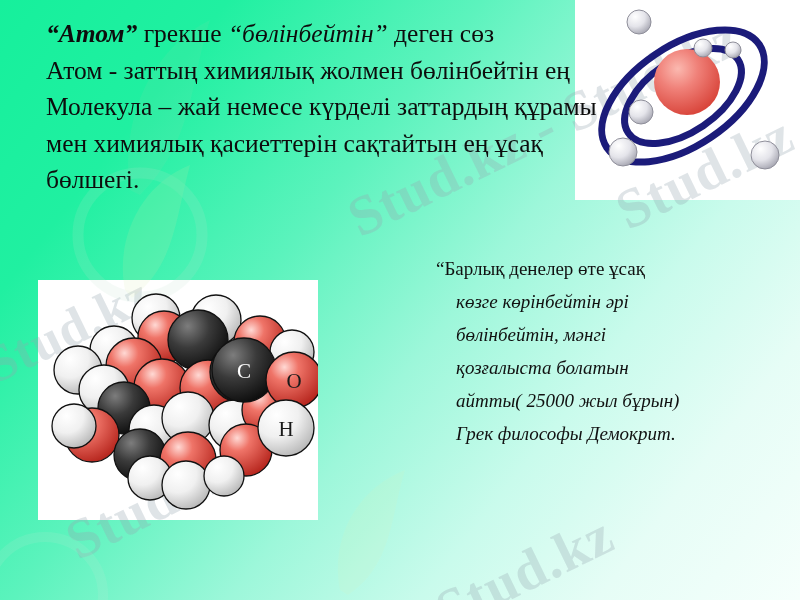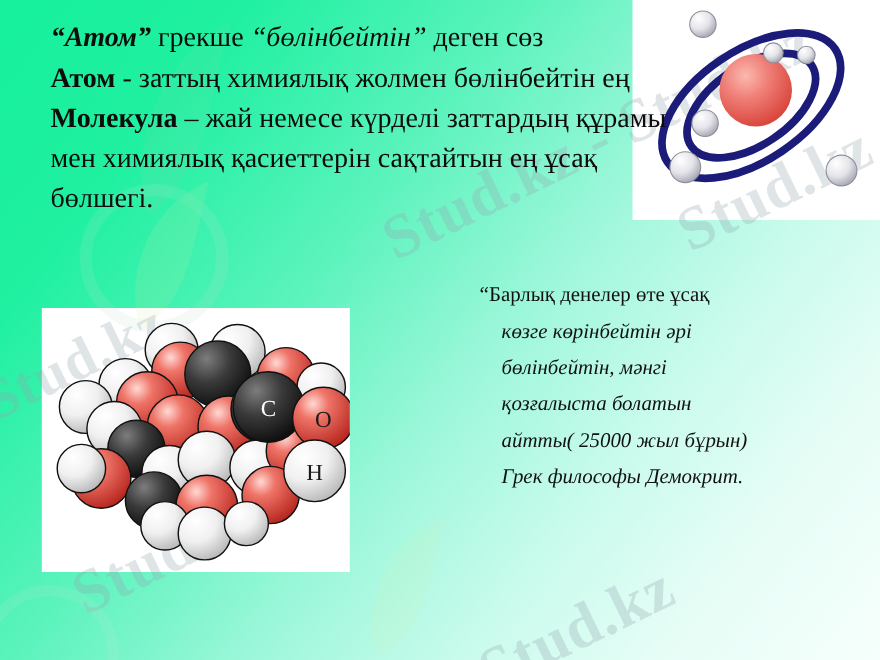--- a/index.html
+++ b/index.html
@@ -59,21 +59,21 @@
 
   
   .maintext {
     position:absolute; left:46px; top:16px; width:560px;
     font-size:25.5px;
     line-height:36.5px;
     color:#0d0d0d;
     z-index:6;
     text-rendering:optimizeLegibility;
   }
-  .maintext .b  { font-weight:bold; }
+  .maintext .b  { font-weight:normal; }
   .maintext .bi { font-weight:bold; font-style:italic; }
   .maintext .i  { font-style:italic; }
 
   
   .quote {
     position:absolute; left:436px; top:252px; width:372px;
     font-size:19px;
     line-height:33px;
     color:#111111;
     z-index:6;

